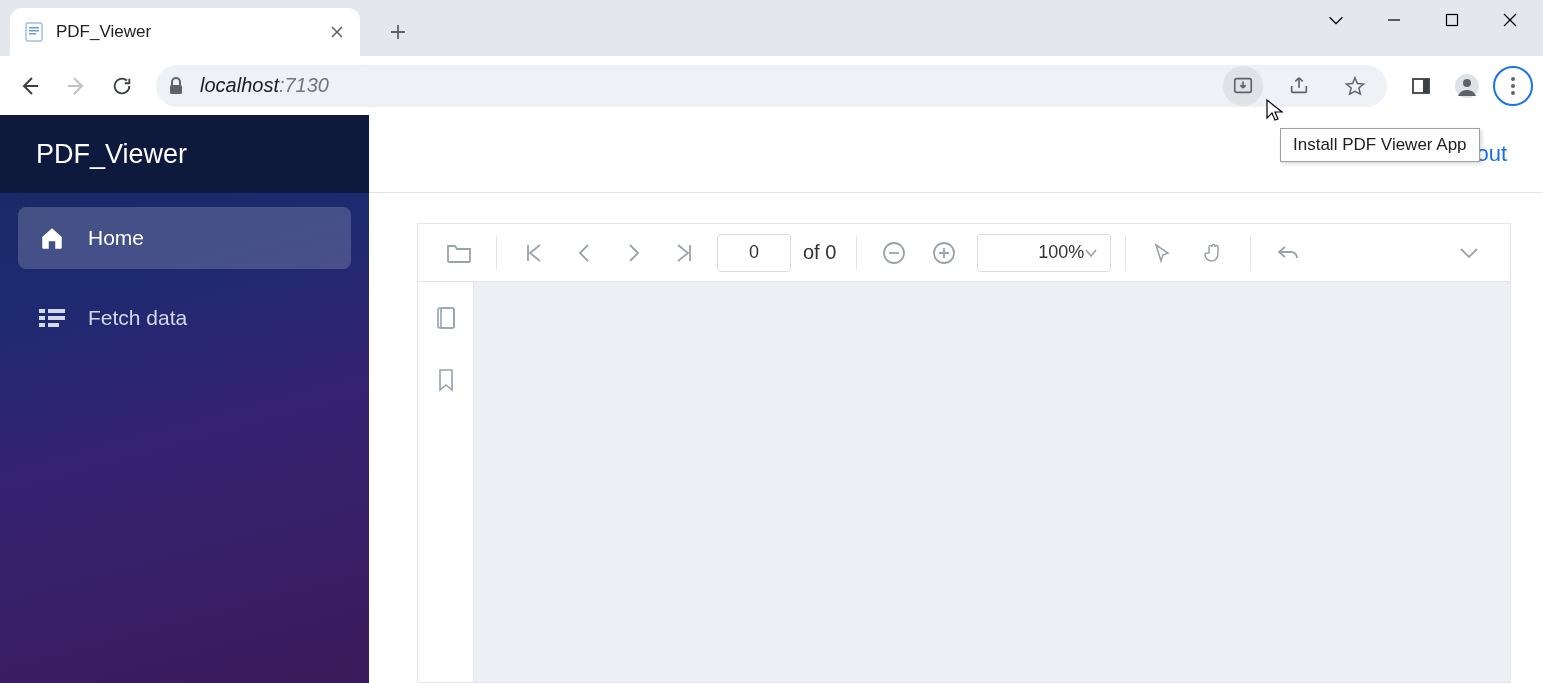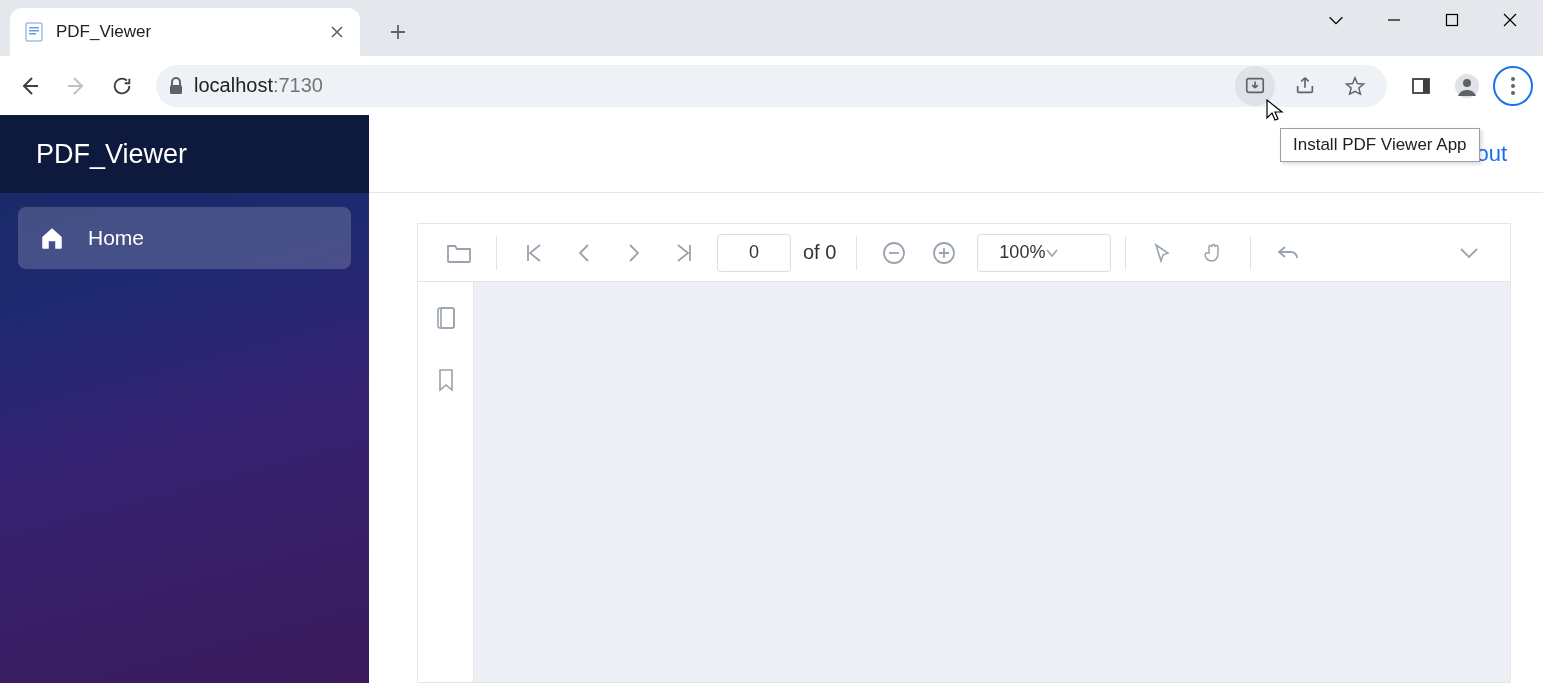--- a/index.html
+++ b/index.html
@@ -20,21 +20,21 @@
   .newtab { width:40px; height:40px; margin-top:12px; margin-left:18px; display:flex; align-items:center; justify-content:center; color:#5f6368; cursor:pointer; border-radius:50%; }
   .win-controls { margin-left:auto; display:flex; align-items:center; height:40px; padding-right:4px; }
   .win-controls .ctl { width:58px; height:40px; display:flex; align-items:center; justify-content:center; color:#000; cursor:pointer; }
   .win-controls .ctl.chev svg{ width:22px; height:22px; }
 
   .addrbar { height:59px; background:#fff; display:flex; align-items:center; padding:0 10px; gap:6px; }
   .addrbar .navbtn { width:40px; height:40px; display:flex; align-items:center; justify-content:center; color:#5f6368; border-radius:50%; cursor:pointer; }
   .addrbar .navbtn.disabled { color:#bfc2c6; }
   .omnibox {
     flex:1; height:42px; background:#eef1f5; border-radius:21px; display:flex; align-items:center;
-    padding:0 12px; gap:10px; margin:0 8px;
+    padding:0 12px; gap:16px; margin:0 8px;font-style:italic;
   }
   .omnibox .lock { color:#5f6368; }
   .omnibox .url { font-size:20px; color:#202124; flex:1; }
   .omnibox .url .dim { color:#72767a; }
   .omnibox .rightbtn { width:40px; height:40px; display:flex; align-items:center; justify-content:center; color:#5f6368; border-radius:50%; cursor:pointer; position:relative; }
   .omnibox .rightbtn.active { background:#dfe2e7; }
   .addrbar .extbtn { width:40px; height:40px; display:flex; align-items:center; justify-content:center; color:#5f6368; border-radius:50%; cursor:pointer; }
   .addrbar .menu-outline { width:40px; height:40px; border:2px solid #1a73e8; border-radius:50%; display:flex; align-items:center; justify-content:center; color:#5f6368; cursor:pointer; }
 
   .tooltip {
@@ -65,21 +65,21 @@
   .topbar { height:78px; border-bottom:1px solid #e5e5e5; display:flex; align-items:center; justify-content:flex-end; padding:0 36px; }
   .about-link { color:#1a6fe8; font-size:22px; cursor:pointer; }
   .viewer-wrap { flex:1; padding:30px 32px 0 48px; }
   .viewer { border:1px solid #e2e4e8; background:#fff; height:100%; display:flex; flex-direction:column; }
 
   .vtoolbar { height:58px; border-bottom:1px solid #e2e4e8; display:flex; align-items:center; padding:0 18px; gap:4px; }
   .vsep { width:1px; height:34px; background:#e2e4e8; margin:0 10px; }
   .vtoolbar .tb { width:46px; height:40px; display:flex; align-items:center; justify-content:center; color:#9aa2ad; cursor:pointer; border-radius:4px; }
   .page-input { width:74px; height:38px; border:1px solid #d9dce1; border-radius:4px; text-align:center; font-size:18px; color:#333; background:#fff; margin:0 6px;}
   .page-of { font-size:20px; color:#333; margin:0 6px 0 2px; }
-  .zoom-select { width:134px; height:38px; border:1px solid #d9dce1; border-radius:4px; display:flex; align-items:center; justify-content:flex-start; padding:0 21px; font-size:18px; color:#333; background:#fff; cursor:pointer; margin-left:6px;}
+  .zoom-select { width:134px; height:38px; border:1px solid #d9dce1; border-radius:4px; display:flex; align-items:center; justify-content:flex-end; padding:0 12px; font-size:18px; color:#333; background:#fff; cursor:pointer; margin-left:6px;}
   .spacer { flex:1; }
 
   .vbody { flex:1; display:flex; }
   .vsidebar { width:56px; background:#fff; border-right:1px solid #e2e4e8; display:flex; flex-direction:column; align-items:center; padding-top:20px; gap:30px;}
   .vsidebar .sb { width:32px; height:32px; display:flex; align-items:center; justify-content:center; color:#9aa2ad; cursor:pointer;}
   .vcanvas { flex:1; background:#eceff3; }
 
   svg { display:block; }
 </style>
 </head>
@@ -213,20 +213,33 @@
       <span class="brand">PDF_Viewer</span>
     </div>
     <div class="nav">
       <div class="nav-item active">
         <span class="ic">
           <svg width="26" height="26" viewBox="0 0 24 24">
               <path d="M3 11l9-8 9 8v10a1 1 0 01-1 1h-5v-7H9v7H4a1 1 0 01-1-1z" fill="currentColor"></path>
             </svg>
         </span>
         <span>Home</span>
+      </div>
+      <div class="nav-item">
+        <span class="ic">
+          <svg width="26" height="22" viewBox="0 0 26 22">
+              <rect x="0" y="2" width="6" height="4" fill="currentColor"></rect>
+              <rect x="9" y="2" width="17" height="4" fill="currentColor"></rect>
+              <rect x="0" y="9" width="6" height="4" fill="currentColor"></rect>
+              <rect x="9" y="9" width="17" height="4" fill="currentColor"></rect>
+              <rect x="0" y="16" width="6" height="4" fill="currentColor"></rect>
+              <rect x="9" y="16" width="11" height="4" fill="currentColor"></rect>
+            </svg>
+        </span>
+        <span>Fetch data</span>
       </div>
     </div>
   </div>
 
   <div class="main">
     <div class="topbar">
       <a class="about-link">About</a>
     </div>
     <div class="viewer-wrap">
       <div class="viewer">

